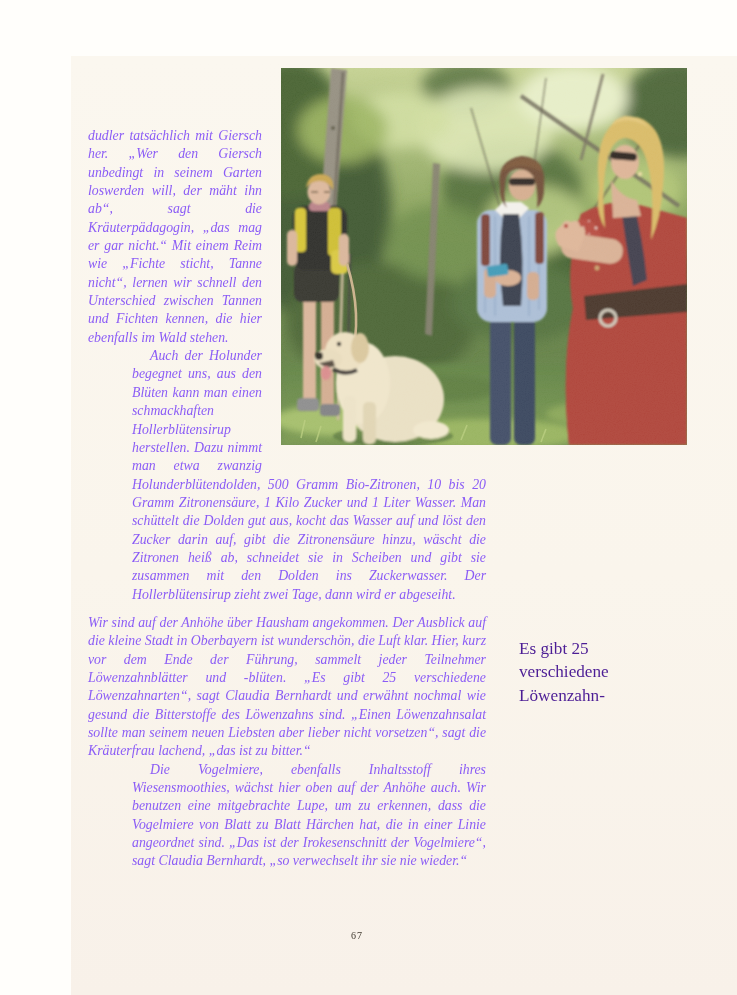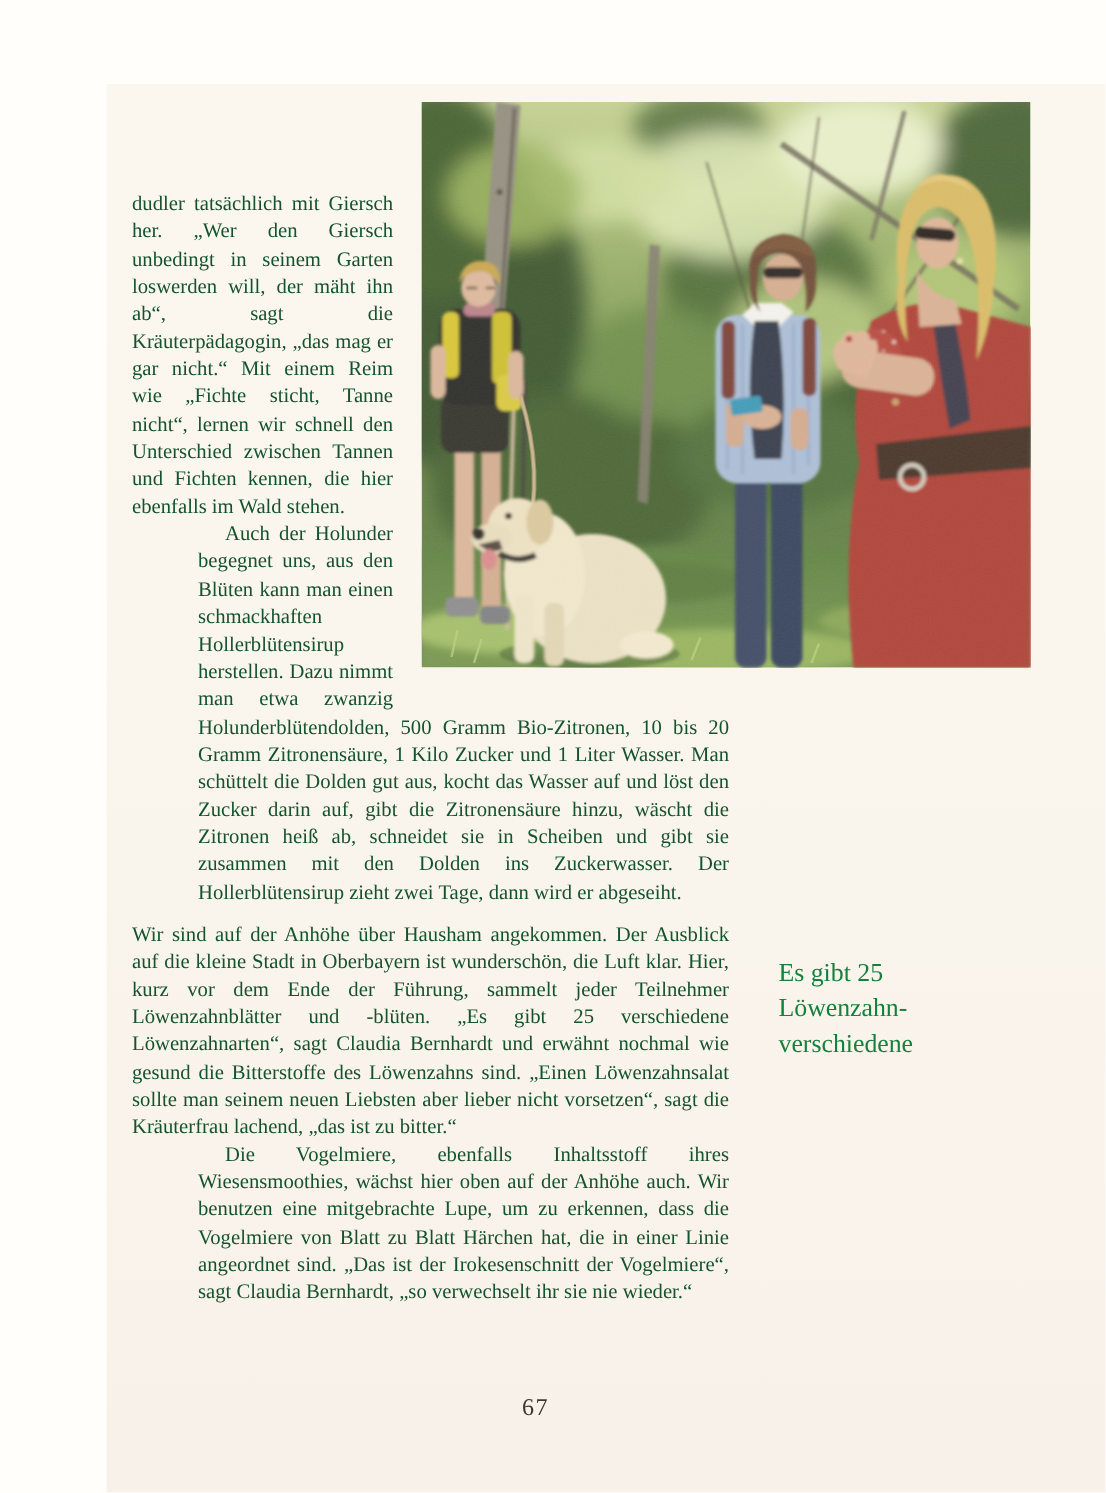--- a/index.html
+++ b/index.html
@@ -12,35 +12,35 @@
     position:absolute;left:71px;top:56px;right:0;bottom:0;
     background:linear-gradient(180deg,#fbf7ef 0%,#faf5ec 55%,#f8f1e9 100%);
   }
   .photo{
     position:absolute;left:281px;top:68px;width:406px;height:377px;margin:0;
     overflow:hidden;
   }
   .photo svg{display:block;}
   .textblock{
     position:absolute;left:88px;top:127px;width:398px;
-    font-size:13.8px;line-height:18.35px;color:#14532d;
-    text-align:justify;hyphens:auto;-webkit-hyphens:auto;
+    font-size:13.8px;line-height:18.35px;color:#8b5cf6;
+    text-align:justify;hyphens:auto;font-style:italic;-webkit-hyphens:auto;
   }
   .float-spacer{float:right;width:224px;height:337px;}
   .para{margin:0;}
   .para.indent{text-indent:18px;margin-left:44px;}
   .para.block-gap{margin-top:10px;}
   .pullquote{
     position:absolute;left:519px;top:637px;width:168px;
-    font-size:17.2px;line-height:23.4px;color:#15803d;
+    font-size:17.2px;line-height:23.4px;color:#4c1d95;
     text-align:left;
   }
   .pagenum{
     position:absolute;left:287px;top:930px;width:140px;
-    text-align:center;font-size:16px;color:#3f382e;letter-spacing:1px;
+    text-align:center;font-size:10px;color:#3f382e;letter-spacing:1px;
   }
 </style>
 </head>
 <body>
 
 <div class="paper"></div>
 
 <figure class="photo" title="Drei Frauen mit einem hellen Golden Retriever bei einer Kräuterwanderung im Wald">
   <svg width="406" height="377" viewBox="0 0 406 377" xmlns="http://www.w3.org/2000/svg">
     <defs>
@@ -201,17 +201,17 @@
 <div class="textblock" lang="de">
   <div class="float-spacer"></div>
   <p class="para">dudler tatsächlich mit Giersch her. „Wer den Giersch unbedingt in seinem Garten loswerden will, der mäht ihn ab“, sagt die Kräuterpädagogin, „das mag er gar nicht.“ Mit einem Reim wie „Fichte sticht, Tanne nicht“, lernen wir schnell den Unterschied zwischen Tannen und Fichten kennen, die hier ebenfalls im Wald stehen.</p>
   <p class="para indent">Auch der Holunder begegnet uns, aus den Blüten kann man einen schmackhaften Hollerblütensirup herstellen. Dazu nimmt man etwa zwanzig Holunderblütendolden, 500 Gramm Bio-Zitronen, 10 bis 20 Gramm Zitronensäure, 1 Kilo Zucker und 1 Liter Wasser. Man schüttelt die Dolden gut aus, kocht das Wasser auf und löst den Zucker darin auf, gibt die Zitronensäure hinzu, wäscht die Zitronen heiß ab, schneidet sie in Scheiben und gibt sie zusammen mit den Dolden ins Zuckerwasser. Der Hollerblütensirup zieht zwei Tage, dann wird er abgeseiht.</p>
   <p class="para block-gap">Wir sind auf der Anhöhe über Hausham angekommen. Der Ausblick auf die kleine Stadt in Oberbayern ist wunderschön, die Luft klar. Hier, kurz vor dem Ende der Führung, sammelt jeder Teilnehmer Löwenzahnblätter und -blüten. „Es gibt 25 verschiedene Löwenzahnarten“, sagt Claudia Bernhardt und erwähnt nochmal wie gesund die Bitterstoffe des Löwenzahns sind. „Einen Löwenzahnsalat sollte man seinem neuen Liebsten aber lieber nicht vorsetzen“, sagt die Kräuterfrau lachend, „das ist zu bitter.“</p>
   <p class="para indent">Die Vogelmiere, ebenfalls Inhaltsstoff ihres Wiesensmoothies, wächst hier oben auf der Anhöhe auch. Wir benutzen eine mitgebrachte Lupe, um zu erkennen, dass die Vogelmiere von Blatt zu Blatt Härchen hat, die in einer Linie angeordnet sind. „Das ist der Irokesenschnitt der Vogelmiere“, sagt Claudia Bernhardt, „so verwechselt ihr sie nie wieder.“</p>
 </div>
 
 <aside class="pullquote">
   <div>Es gibt 25</div>
+  <div>verschiedene</div>
   <div>Löwenzahn-</div>
-  <div>verschiedene</div>
 </aside>
 
 <div class="pagenum">67</div>
 
 </body></html>

